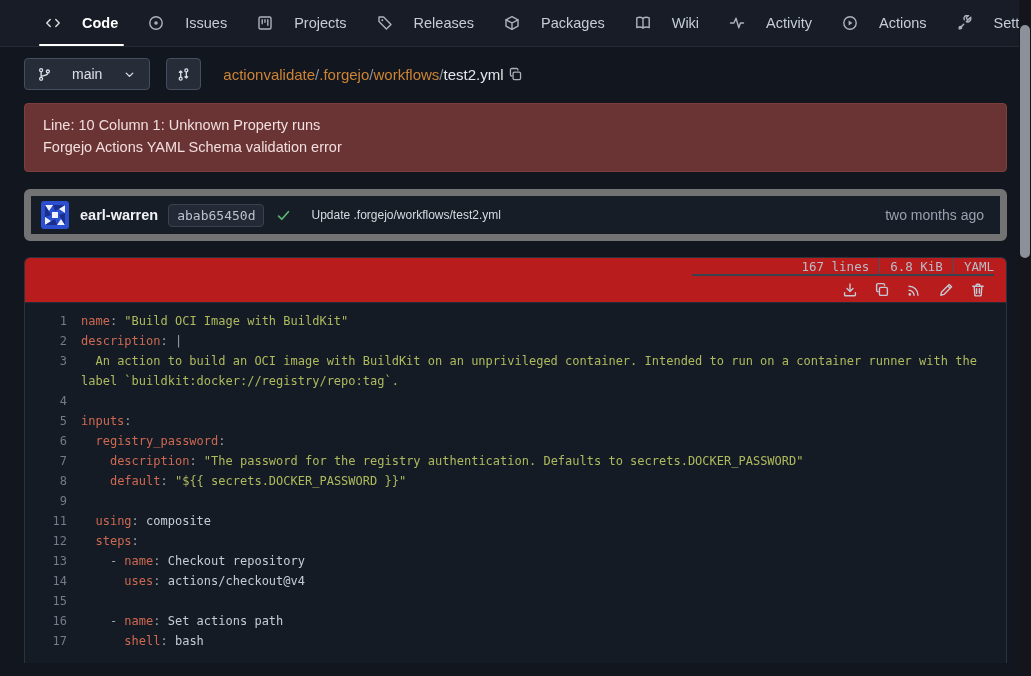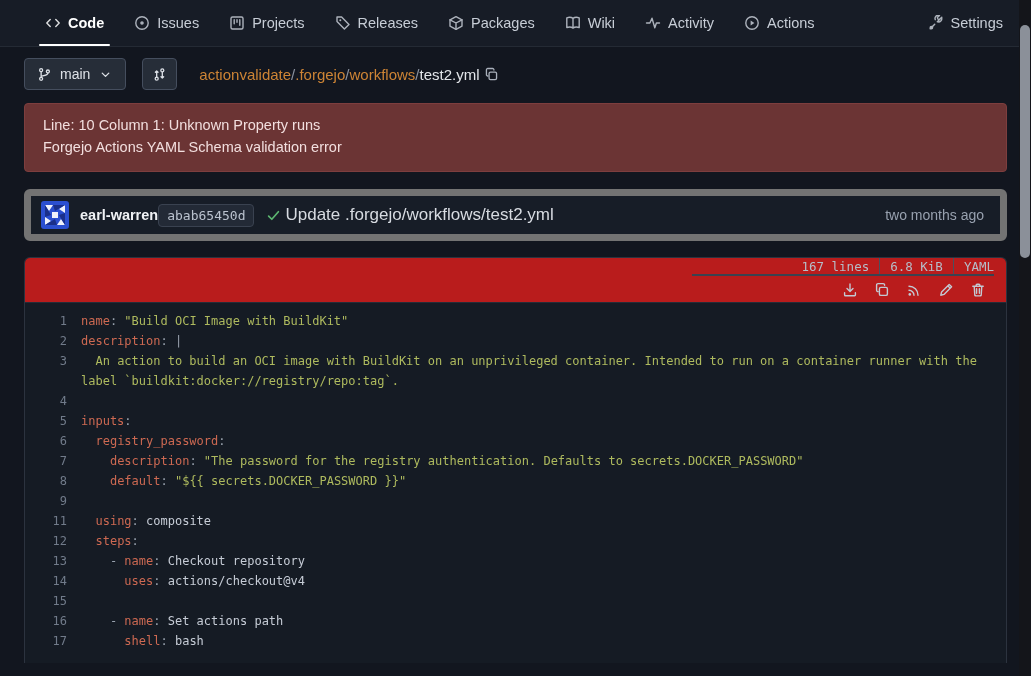--- a/index.html
+++ b/index.html
@@ -9,37 +9,37 @@
     font-family:"Liberation Sans", sans-serif;
     color:#ccd2da;
     position:relative;
   }
   
   .navbar {
     height:47px; background:#171c26; border-bottom:1px solid #242a34;
     display:flex; align-items:stretch; padding:0 18px 0 35px;
   }
   .nav-item {
-    display:flex; align-items:center; gap:7px; padding:8px 10px;
+    display:flex; align-items:center; gap:21px; padding:8px 10px;
     margin-right:10px; font-size:14.5px; color:#c7cdd6; cursor:pointer;
     position:relative; white-space:nowrap;
   }
   .nav-item svg { width:16px; height:16px; opacity:.85; }
   .nav-item.active { color:#ffffff; font-weight:bold; }
   .nav-item.active::after {
     content:""; position:absolute; left:4px; right:4px; bottom:0;
     height:2px; background:#ffffff; border-radius:1px;
   }
   .nav-item.push-right { margin-left:auto; margin-right:0; }
   
   .content { padding:0 24px; }
   .crumb-row { display:flex; align-items:center; margin-top:11px; height:32px; }
   .btn-branch, .btn-compare {
     height:32px; background:#262d38; border:1px solid #454e5e; border-radius:4px;
-    display:flex; align-items:center; gap:8px; padding:0 10px; color:#dde1e7;
+    display:flex; align-items:center; gap:20px; padding:0 10px; color:#dde1e7;
     font-size:14px; cursor:pointer;
   }
   .btn-branch { padding:0 12px; }
   .btn-compare { margin-left:16px; padding:0 9px; }
   .btn-branch svg, .btn-compare svg { width:15px; height:15px; }
   .crumbs { margin-left:22px; display:flex; align-items:center; font-size:15px; }
   .crumb-link { color:#cd8435; text-decoration:none; cursor:pointer; }
   .crumb-sep { color:#8b93a1; }
   .crumb-current { color:#e3e6ea; }
   .copy-path { background:none; border:none; color:#aab1bc; margin-left:4px; cursor:pointer; display:flex; }
@@ -50,27 +50,27 @@
     padding:11px 18px 13px; color:#f2dede; font-size:14.5px; line-height:21.5px;
   }
   
   .commit-box {
     margin-top:17px; background:#171d27; border:7px solid #737373; border-radius:6px;
     height:52px; display:flex; align-items:center; padding:0 16px 0 10px;
   }
   .avatar { width:28px; height:28px; border-radius:3px; overflow:hidden; flex-shrink:0; }
   .commit-author { font-weight:bold; color:#f0f2f5; font-size:14.5px; margin-left:11px; }
   .sha-badge {
-    font-family:"DejaVu Sans Mono", monospace; font-size:13px;
+    margin-left:10px; font-family:"DejaVu Sans Mono", monospace; font-size:13px;
     color:#bac2ce; background:#232a36; border:1px solid #3a4250; border-radius:4px;
     padding:3px 8px; cursor:pointer;
   }
   .commit-status { margin-left:12px; display:flex; }
   .commit-status svg { width:15px; height:15px; }
-  .commit-msg { margin-left:4px; color:#d7dbe1; font-size:17px; }
+  .commit-msg { margin-left:20px; color:#d7dbe1; font-size:12px; }
   .commit-age { margin-left:auto; color:#98a1af; font-size:14px; }
   
   .file-box { margin-top:16px; border:1px solid #2c333f; border-radius:6px 6px 0 0; border-bottom:none; overflow:hidden; }
   .file-header {
     background:#b91c1c; border-bottom:1px solid #252c37; height:45px;
     display:flex; align-items:flex-end; padding:0 12px 0 10px;flex-direction:column;
   }
   .file-meta {
     font-family:"DejaVu Sans Mono", monospace; font-size:12.5px; color:#b6bdc8;
     display:flex; align-items:center; gap:10px;

